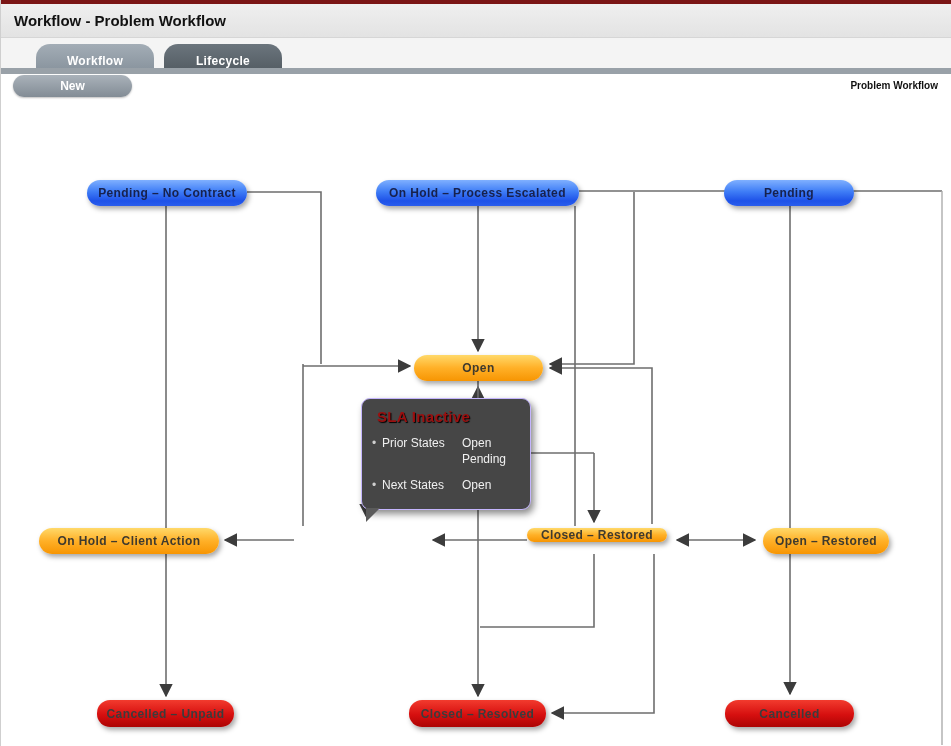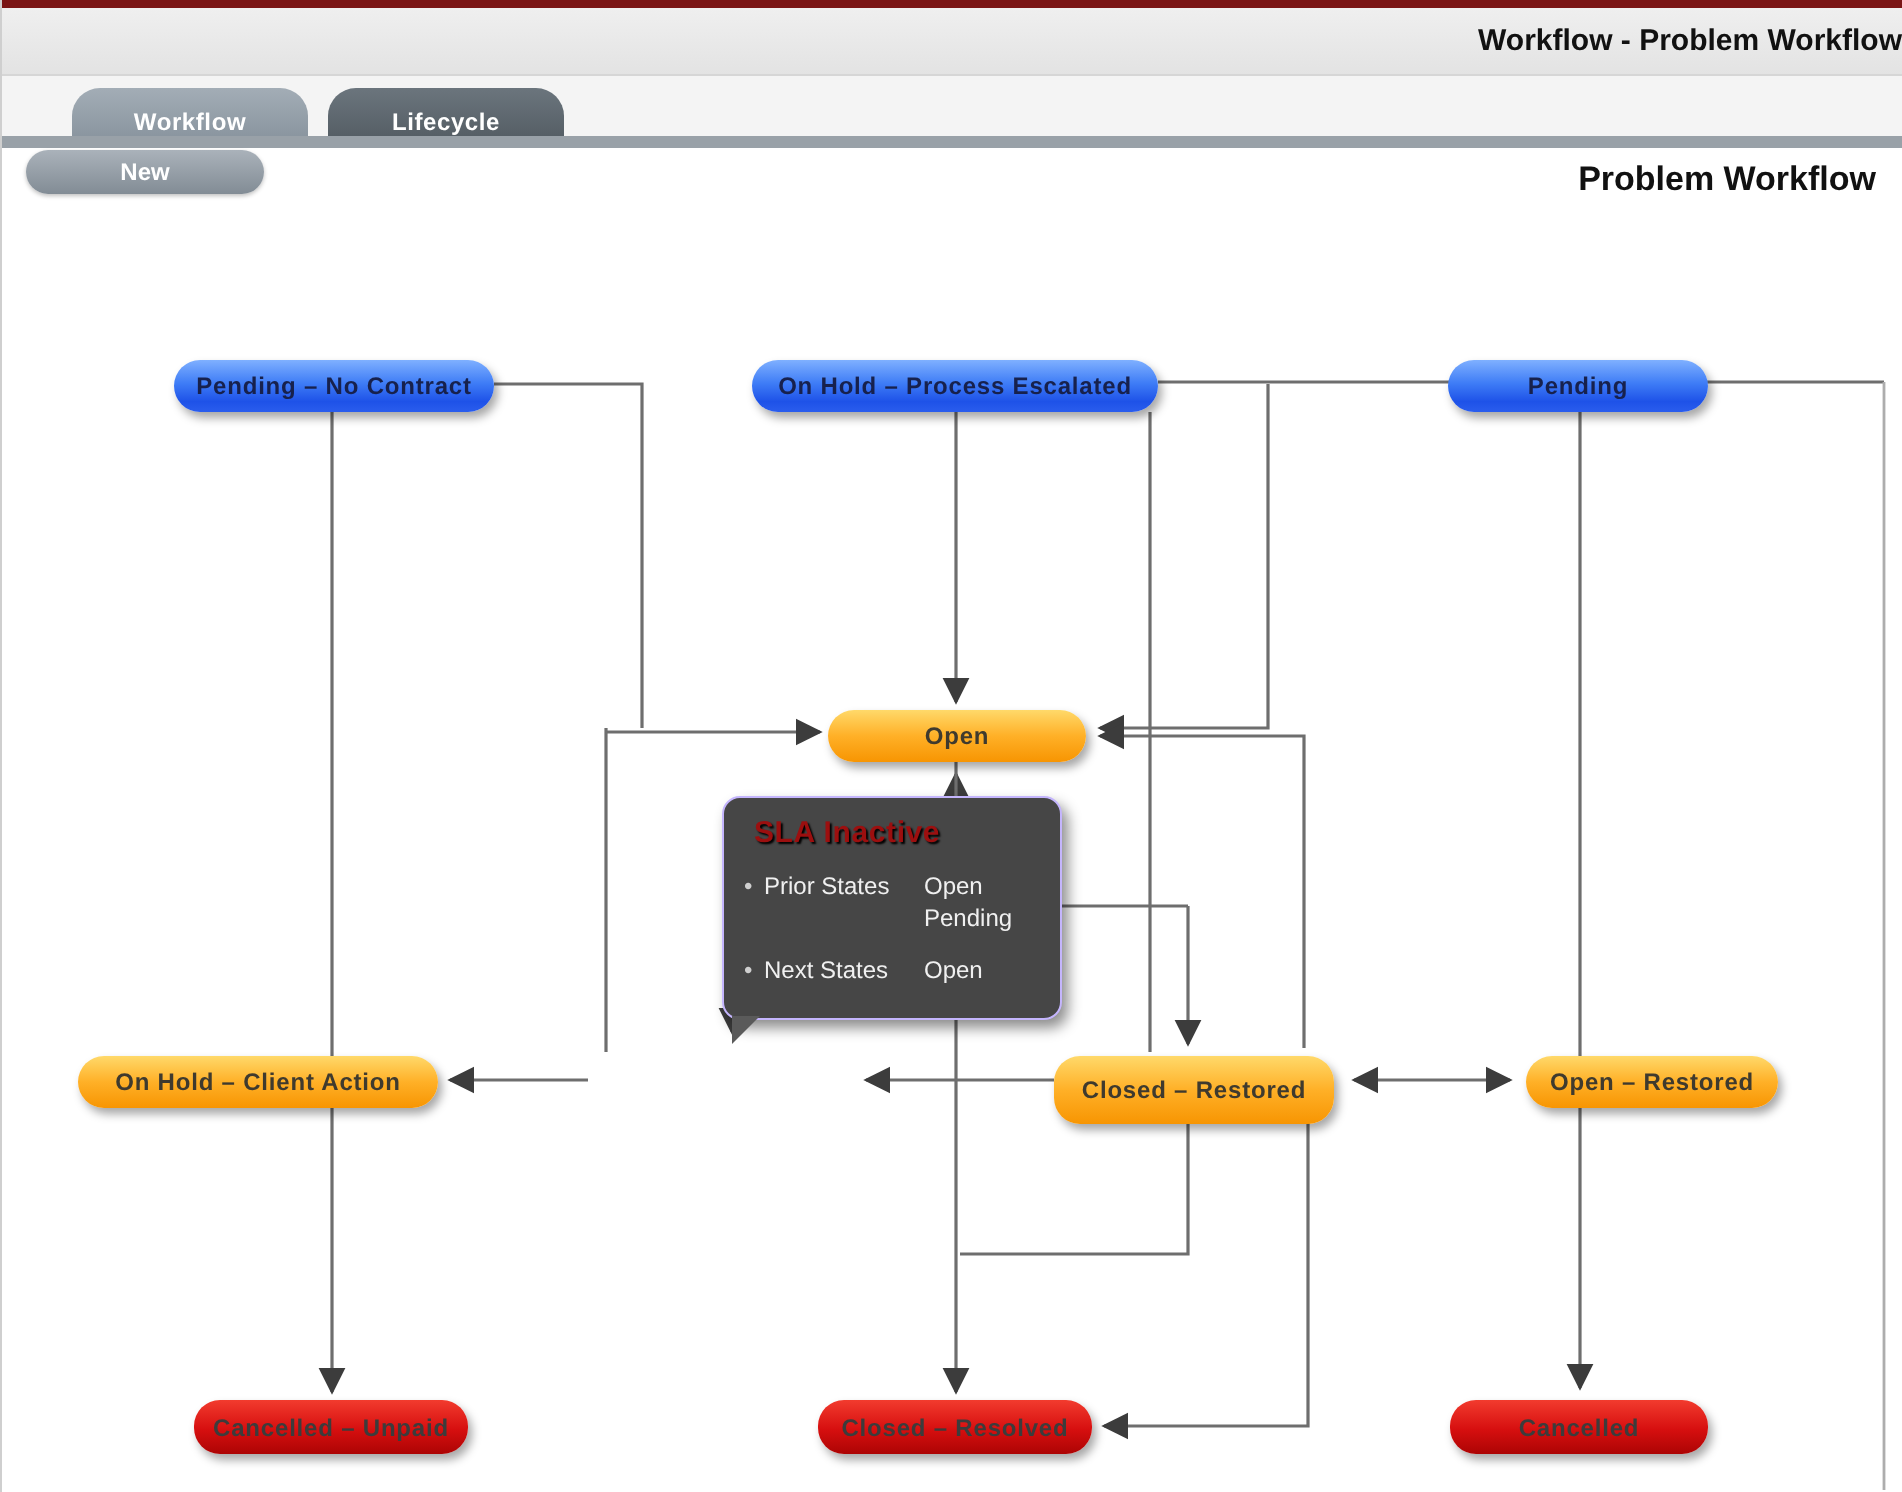--- a/index.html
+++ b/index.html
@@ -5,41 +5,41 @@
   html,body{margin:0;padding:0;background:#fff;}
   .app{
     position:relative;width:951px;height:746px;overflow:hidden;
     font-family:"Liberation Sans",sans-serif;background:#fff;
     border-left:1px solid #cfcfcf;box-sizing:border-box;
   }
   .topline{position:absolute;left:0;top:0;width:100%;height:4px;background:#7a1515;}
   .titlebar{
     position:absolute;left:0;top:4px;width:100%;height:33px;
     background:linear-gradient(180deg,#efefef,#e3e3e3);
-    border-bottom:1px solid #d6d6d6;display:flex;align-items:center;justify-content:flex-end;
+    border-bottom:1px solid #d6d6d6;display:flex;align-items:center;
   }
   .titlebar h1{margin:0 0 0 13px;font-size:15px;font-weight:bold;color:#111;}
   .tabzone{position:absolute;left:0;top:38px;width:100%;height:30px;background:#f4f4f4;}
   .tab{
     position:absolute;bottom:0;height:24px;border-radius:14px 14px 0 0;
     display:flex;align-items:flex-end;justify-content:center;
     color:#fff;font-size:12px;font-weight:bold;cursor:pointer;letter-spacing:.3px;
   }
   .tab-workflow{left:35px;width:118px;background:linear-gradient(180deg,#a3adb6,#8b96a0);}
   .tab-lifecycle{left:163px;width:118px;background:linear-gradient(180deg,#6b757d,#565f66);}
   .graybar{position:absolute;left:0;top:68px;width:100%;height:6px;background:#99a1a8;}
   .toolbar{position:absolute;left:0;top:74px;width:100%;height:26px;}
   .btn-new{
     position:absolute;left:12px;top:1px;width:119px;height:22px;border:none;
     border-radius:13px;background:linear-gradient(180deg,#aab2ba,#828c95);
     color:#fff;font-size:12px;font-weight:bold;font-family:"Liberation Sans",sans-serif;
     cursor:pointer;box-shadow:0 1px 2px rgba(0,0,0,.25);
   }
   .context-title{
-    position:absolute;right:13px;top:6px;font-size:17px;font-weight:bold;color:#111;
+    position:absolute;right:13px;top:6px;font-size:10px;font-weight:bold;color:#111;
   }
   .diagram{position:absolute;left:0;top:100px;width:951px;height:646px;}
   .diagram svg{position:absolute;left:0;top:0;z-index:1;}
   .edge{fill:none;stroke:#6e6e6e;stroke-width:1.6;}
   .edge-light{stroke:#adadad;stroke-width:1.4;}
   .node{
     position:absolute;z-index:2;border-radius:13px;
     display:flex;align-items:center;justify-content:center;
     font-size:12px;font-weight:bold;letter-spacing:.4px;cursor:pointer;
     box-shadow:2px 3px 5px rgba(0,0,0,.35);
@@ -137,19 +137,19 @@
           <div>Open</div>
         </span>
       </div>
       <div class="tt-tail"></div>
     </div>
   <div class="node node-blue" style="left: 375px; top: 80px; width: 203px; height: 26px;">On Hold – Process Escalated</div>
       <div class="node node-blue" style="left: 86px; top: 80px; width: 160px; height: 26px;">Pending – No Contract</div>
       <div class="node node-blue" style="left: 723px; top: 80px; width: 130px; height: 26px;">Pending</div>
       <div class="node node-orange" style="left: 413px; top: 255px; width: 129px; height: 26px;">Open</div>
       <div class="node node-orange" style="left: 38px; top: 428px; width: 180px; height: 26px;">On Hold – Client Action</div>
-      <div class="node node-orange" style="left: 526px; top: 428px; width: 140px; height: 34px;">Closed – Restored</div>
+      <div class="node node-orange" style="left: 526px; top: 428px; width: 140px; height: 14px;">Closed – Restored</div>
       <div class="node node-orange" style="left: 762px; top: 428px; width: 126px; height: 26px;">Open – Restored</div>
       <div class="node node-red" style="left: 96px; top: 600px; width: 137px; height: 27px;">Cancelled – Unpaid</div>
       <div class="node node-red" style="left: 408px; top: 600px; width: 137px; height: 27px;">Closed – Resolved</div>
       <div class="node node-red" style="left: 724px; top: 600px; width: 129px; height: 27px;">Cancelled</div>
     </div>
 </div>
 
 </body></html>

